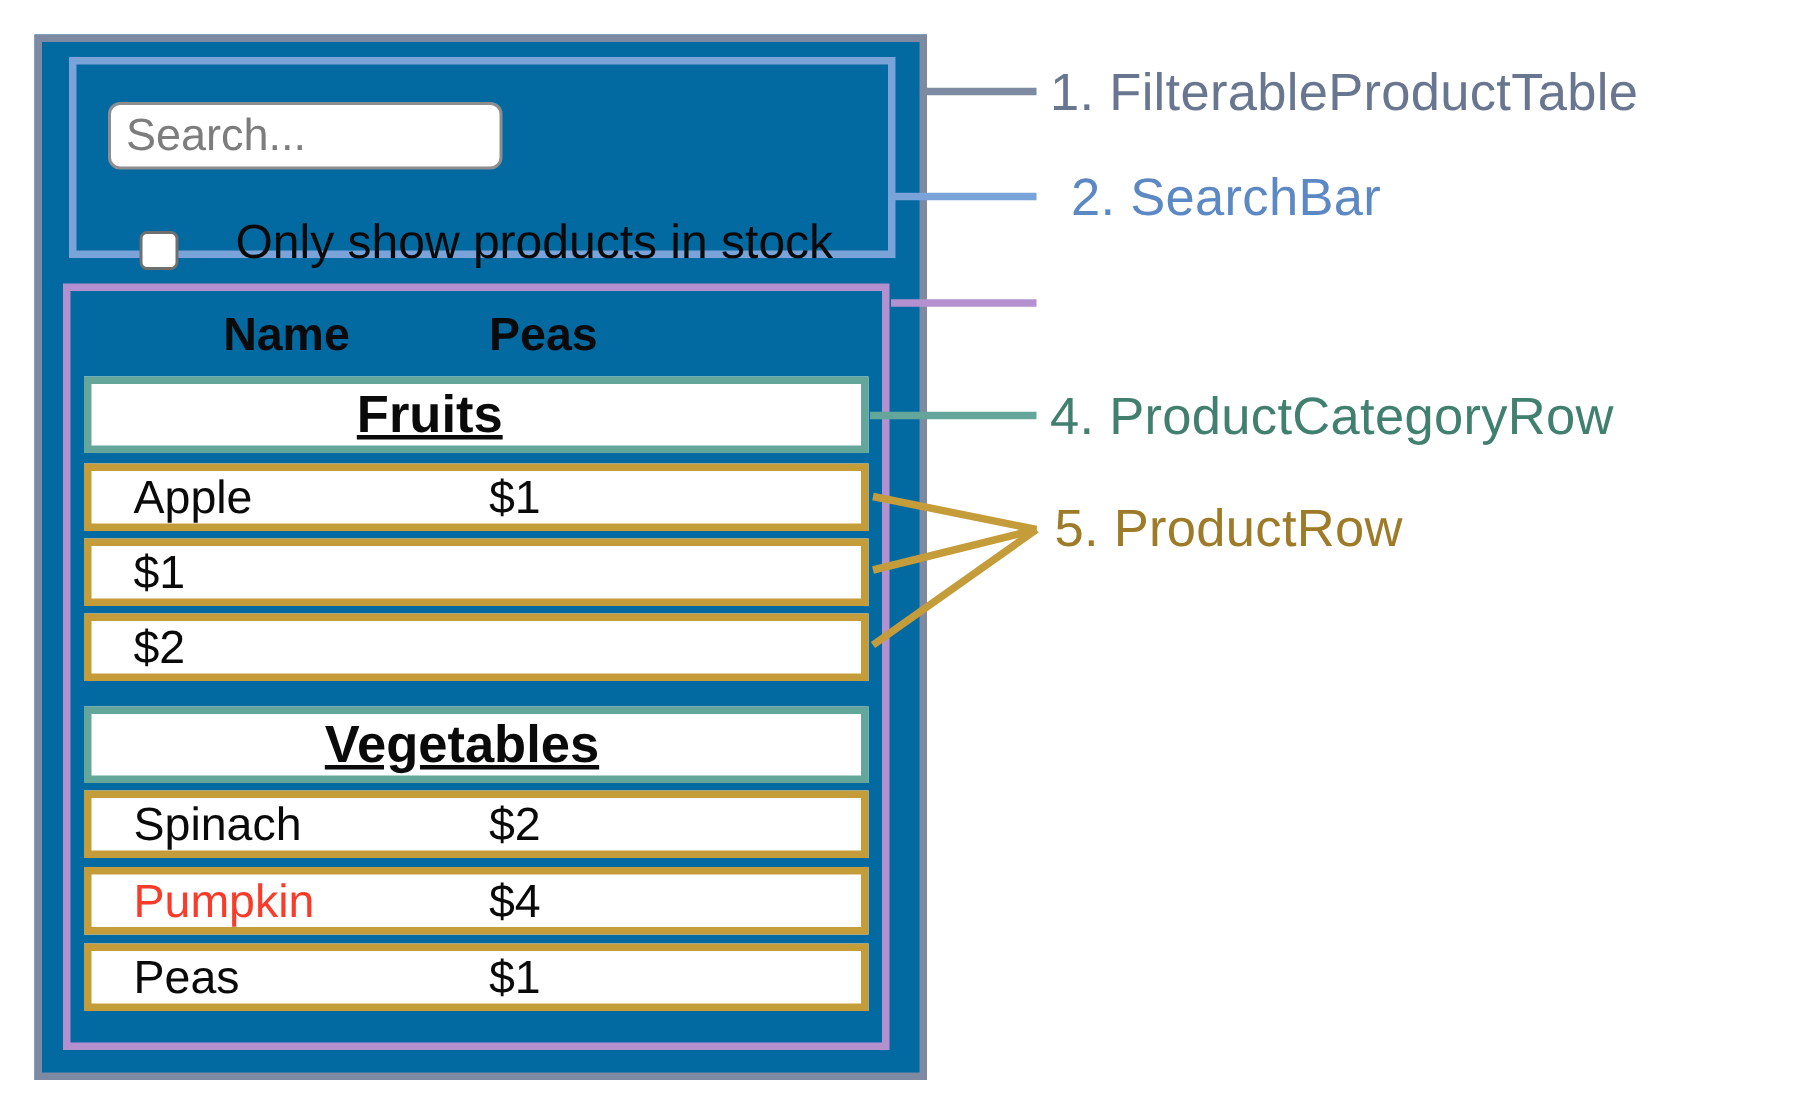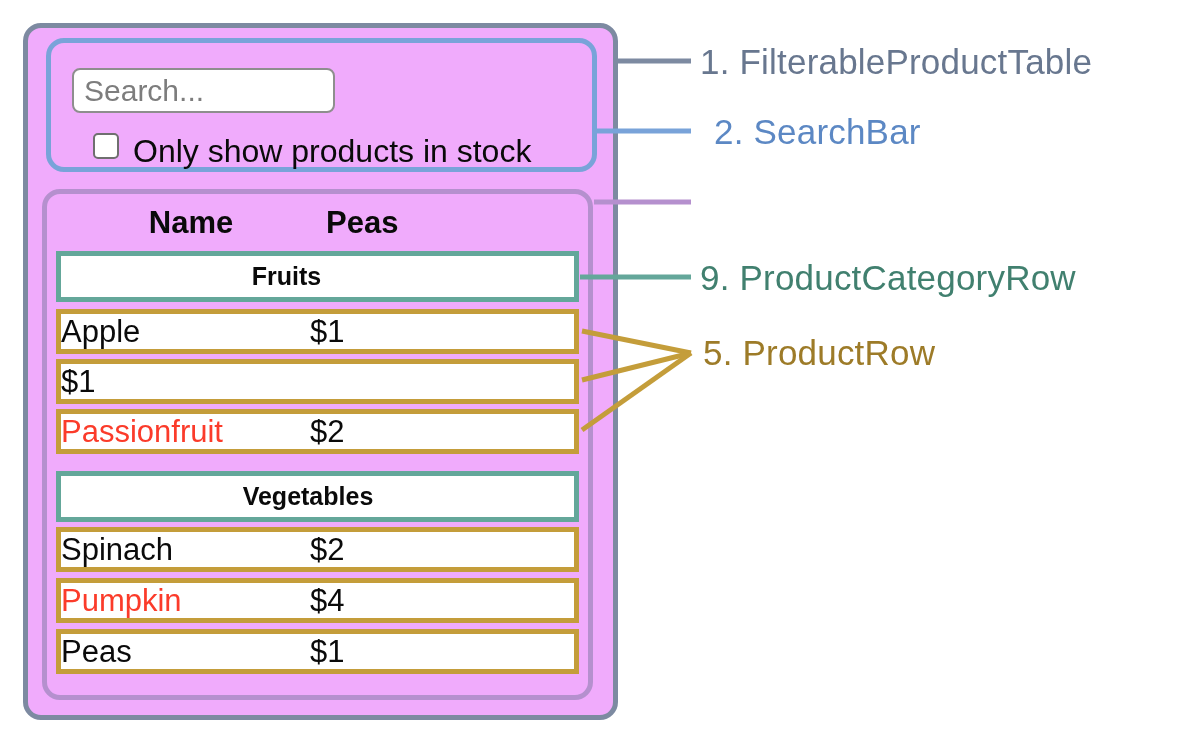--- a/index.html
+++ b/index.html
@@ -1,57 +1,57 @@
 <!DOCTYPE html>
 <html style="--filterable-border: #7d8aa1; --filterable-text: #68778f; --searchbar-border: #79a3d9; --searchbar-text: #5c88c4; --producttable-border: #b590ce; --producttable-text: #8d62a7; --categoryrow-border: #64a79a; --categoryrow-text: #41806f; --productrow-border: #c49d3a; --productrow-text: #9d7b28; --outofstock-text: #fb3b2a;"><head>
 <meta charset="utf-8">
 <style>
   html,body{margin:0;padding:0;background:#ffffff;}
   .stage{
     position:relative;width:1200px;height:744px;background:#ffffff;overflow:hidden;
     font-family:"Liberation Sans","DejaVu Sans",sans-serif;color:#000;
   }
-  .box{position:absolute;box-sizing:border-box;background:#f0abfc;border-radius:18px;}
+  .box{position:absolute;box-sizing:border-box;background:#0369a1;}
 
   
   .outer-box{left:23px;top:23px;width:595px;height:697px;border:5px solid var(--filterable-border);}
   .search-bar-box{left:18px;top:10px;width:551px;height:134px;border:5px solid var(--searchbar-border);}
   .product-table-box{left:14px;top:161px;width:551px;height:511px;border:5px solid var(--producttable-border);}
 
   
   .search-input{
     position:absolute;left:21px;top:25px;width:263px;height:45px;box-sizing:border-box;
     border:2px solid #8e8e8e;border-radius:8px;padding:0 10px;font-size:30px;
     font-family:"Liberation Sans","DejaVu Sans",sans-serif;color:#333;outline:none;
   }
   .search-input::placeholder{color:#7d7d7d;opacity:1;}
-  .stock-row{position:absolute;left:42px;top:90px;display:flex;align-items:flex-start;cursor:pointer;}
+  .stock-row{position:absolute;left:42px;top:100px;display:flex;align-items:flex-end;cursor:pointer;gap:24px;}
   .checkbox{
     display:inline-block;box-sizing:border-box;width:26px;height:26px;
     border:2px solid #6f6f6f;border-radius:5px;background:#fff;flex:0 0 auto;
   }
   .stock-label{margin-left:14px;font-size:32px;color:#0a0a0a;white-space:nowrap;}
 
   
   .th{position:absolute;top:11px;font-size:31px;font-weight:bold;color:#0a0a0a;}
   .th.name{left:9px;width:270px;text-align:center;}
   .th.price{left:279px;}
 
   
   .category-row{
     position:absolute;left:9px;width:523px;height:51px;box-sizing:border-box;
     border:5px solid var(--categoryrow-border);background:#fff;
     display:flex;align-items:center;justify-content:center;padding-right:62px;
-    font-size:25px;font-weight:bold;color:#0a0a0a;
+    font-size:35px;font-weight:bold;color:#0a0a0a;text-decoration:underline;
   }
   .product-row{
     position:absolute;left:9px;width:523px;height:45px;box-sizing:border-box;
     border:5px solid var(--productrow-border);background:#fff;
     display:grid;grid-template-columns:237px auto;align-items:center;
-    font-size:31px;color:#0a0a0a;gap:12px;
+    padding-left:28px;font-size:31px;color:#0a0a0a;
   }
   .product-row .pname.oos{color:var(--outofstock-text);}
   .row-fruits{top:57px;}
   .row-apple{top:115px;}
   .row-dragonfruit{top:165px;}
   .row-passionfruit{top:215px;}
   .row-vegetables{top:277px;padding-left:43px;}
   .row-spinach{top:333px;}
   .row-pumpkin{top:384px;}
   .row-peas{top:435px;}
@@ -93,21 +93,20 @@
       <div class="product-row row-apple">
         <span class="pname">Apple</span>
         <span class="pprice">$1</span>
       </div>
 
       <div class="product-row row-dragonfruit">
         <span class="pprice">$1</span>
       </div>
 
       <div class="product-row row-passionfruit">
-        <span class="pname oos">Passionfruit</span>
         <span class="pprice">$2</span>
       </div>
 
       <div class="category-row row-vegetables">
         <span>Vegetables</span>
       </div>
 
       <div class="product-row row-spinach">
         <span class="pname">Spinach</span>
         <span class="pprice">$2</span>
@@ -130,16 +129,16 @@
     <line x1="594" y1="131" x2="691" y2="131" stroke="var(--searchbar-border)" stroke-width="5"></line>
     <line x1="594" y1="202" x2="691" y2="202" stroke="var(--producttable-border)" stroke-width="5"></line>
     <line x1="580" y1="277" x2="691" y2="277" stroke="var(--categoryrow-border)" stroke-width="5"></line>
     <line x1="582" y1="331" x2="691" y2="353" stroke="var(--productrow-border)" stroke-width="5"></line>
     <line x1="582" y1="380" x2="691" y2="353" stroke="var(--productrow-border)" stroke-width="5"></line>
     <line x1="582" y1="430" x2="691" y2="353" stroke="var(--productrow-border)" stroke-width="5"></line>
   </svg>
 
   <div class="legend-item legend-1">1. FilterableProductTable</div>
   <div class="legend-item legend-2">2. SearchBar</div>
-  <div class="legend-item legend-4">9. ProductCategoryRow</div>
+  <div class="legend-item legend-4">4. ProductCategoryRow</div>
   <div class="legend-item legend-5">5. ProductRow</div>
 
 </div>
 
 </body></html>

